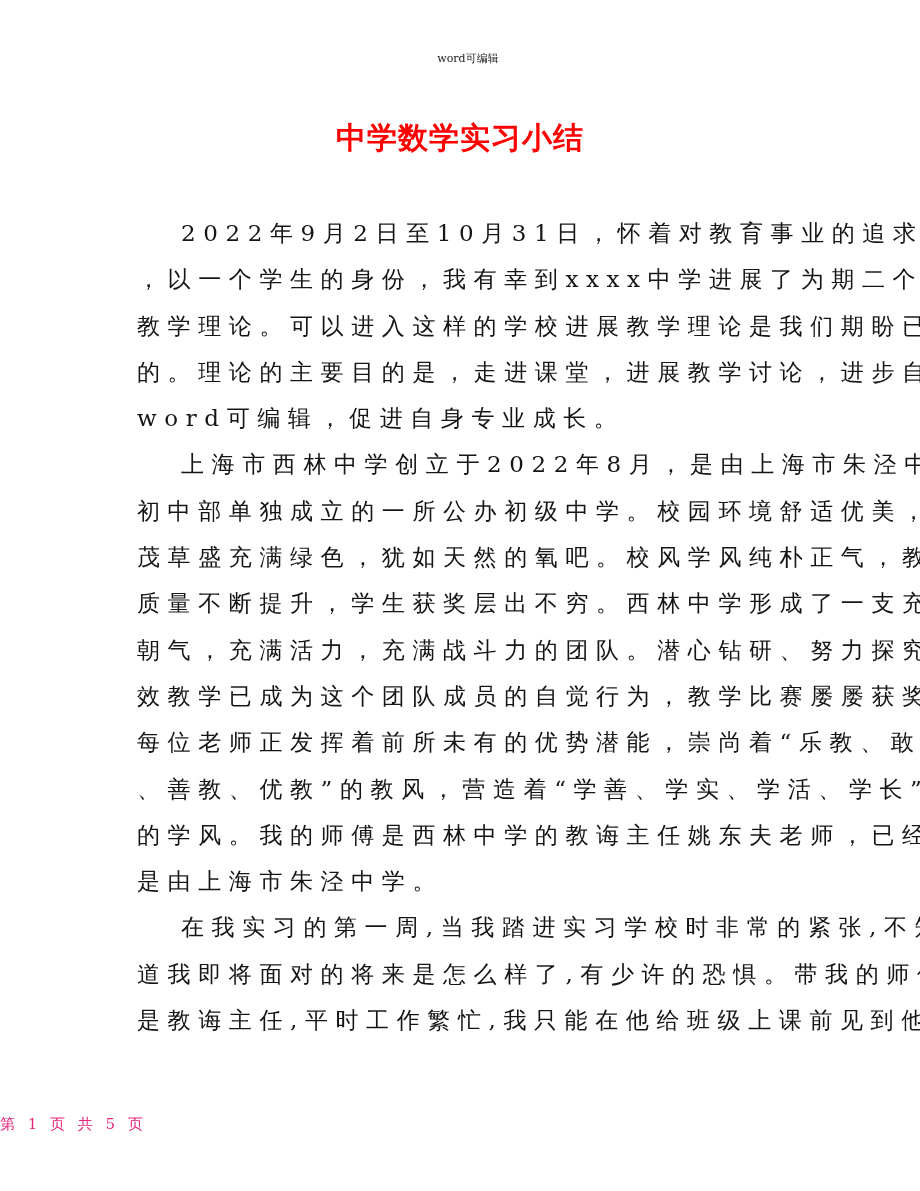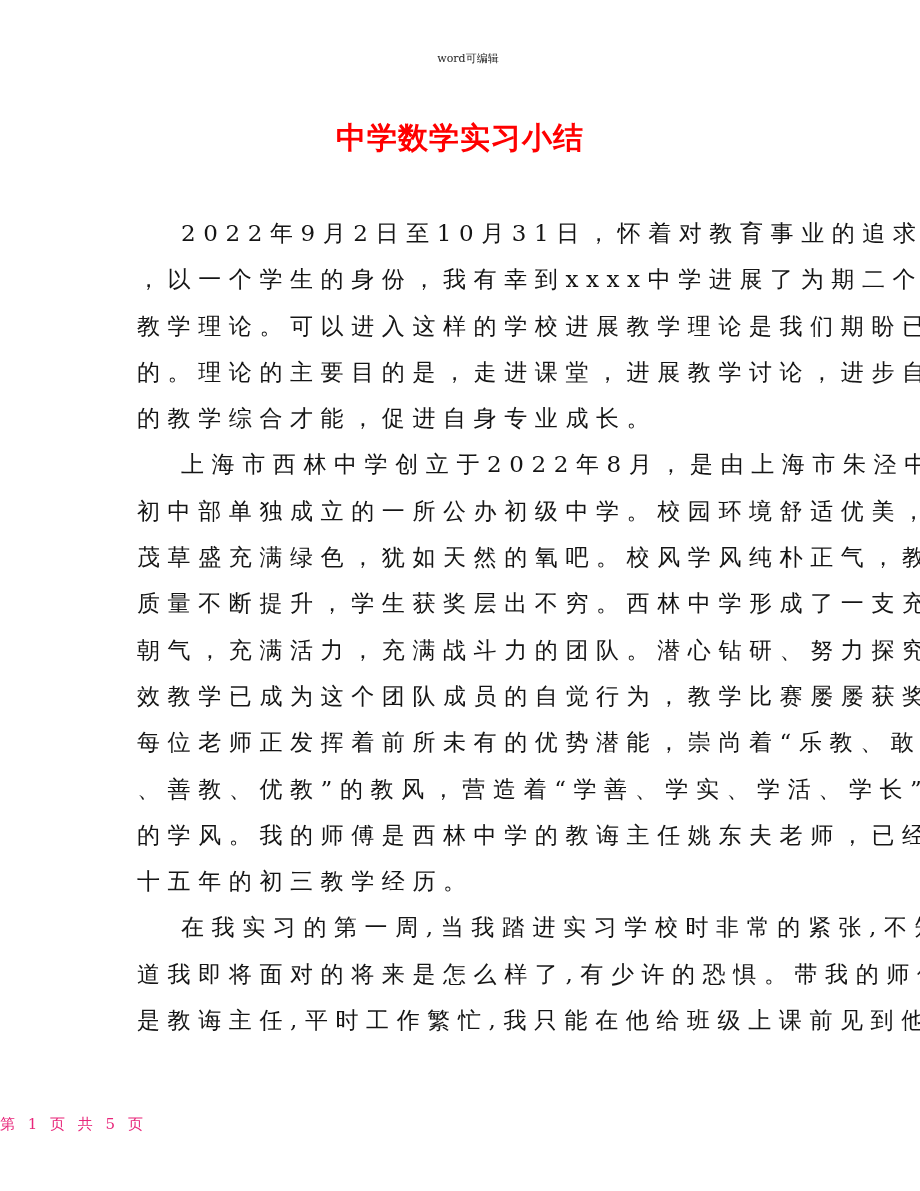--- a/index.html
+++ b/index.html
@@ -85,34 +85,34 @@
 
   <div class="doc-title">中学数学实习小结</div>
 
   <div class="body-text">
 
     <div>
       <span class="line indent">2022年9月2日至10月31日，怀着对教育事业的追求和理想</span>
       <span class="line">，以一个学生的身份，我有幸到xxxx中学进展了为期二个月的</span>
       <span class="line">教学理论。可以进入这样的学校进展教学理论是我们期盼已久</span>
       <span class="line">的。理论的主要目的是，走进课堂，进展教学讨论，进步自身</span>
-      <span class="line">的教学综合才能，促进自身专业成长。</span>
+      <span class="line">word可编辑，促进自身专业成长。</span>
     </div>
 
     <div>
       <span class="line indent">上海市西林中学创立于2022年8月，是由上海市朱泾中学</span>
       <span class="line">初中部单独成立的一所公办初级中学。校园环境舒适优美，树</span>
       <span class="line">茂草盛充满绿色，犹如天然的氧吧。校风学风纯朴正气，教育</span>
       <span class="line">质量不断提升，学生获奖层出不穷。西林中学形成了一支充满</span>
       <span class="line">朝气，充满活力，充满战斗力的团队。潜心钻研、努力探究有</span>
       <span class="line">效教学已成为这个团队成员的自觉行为，教学比赛屡屡获奖，</span>
       <span class="line">每位老师正发挥着前所未有的优势潜能，崇尚着“乐教、敢教</span>
       <span class="line">、善教、优教”的教风，营造着“学善、学实、学活、学长”</span>
       <span class="line">的学风。我的师傅是西林中学的教诲主任姚东夫老师，已经有</span>
-      <span class="line">十五年的初三教学经历。</span>
+      <span class="line">是由上海市朱泾中学。</span>
     </div>
 
     <div>
       <span class="line indent">在我实习的第一周,当我踏进实习学校时非常的紧张,不知</span>
       <span class="line">道我即将面对的将来是怎么样了,有少许的恐惧。带我的师傅</span>
       <span class="line">是教诲主任,平时工作繁忙,我只能在他给班级上课前见到他,</span>
     </div>
 
   </div>
 

